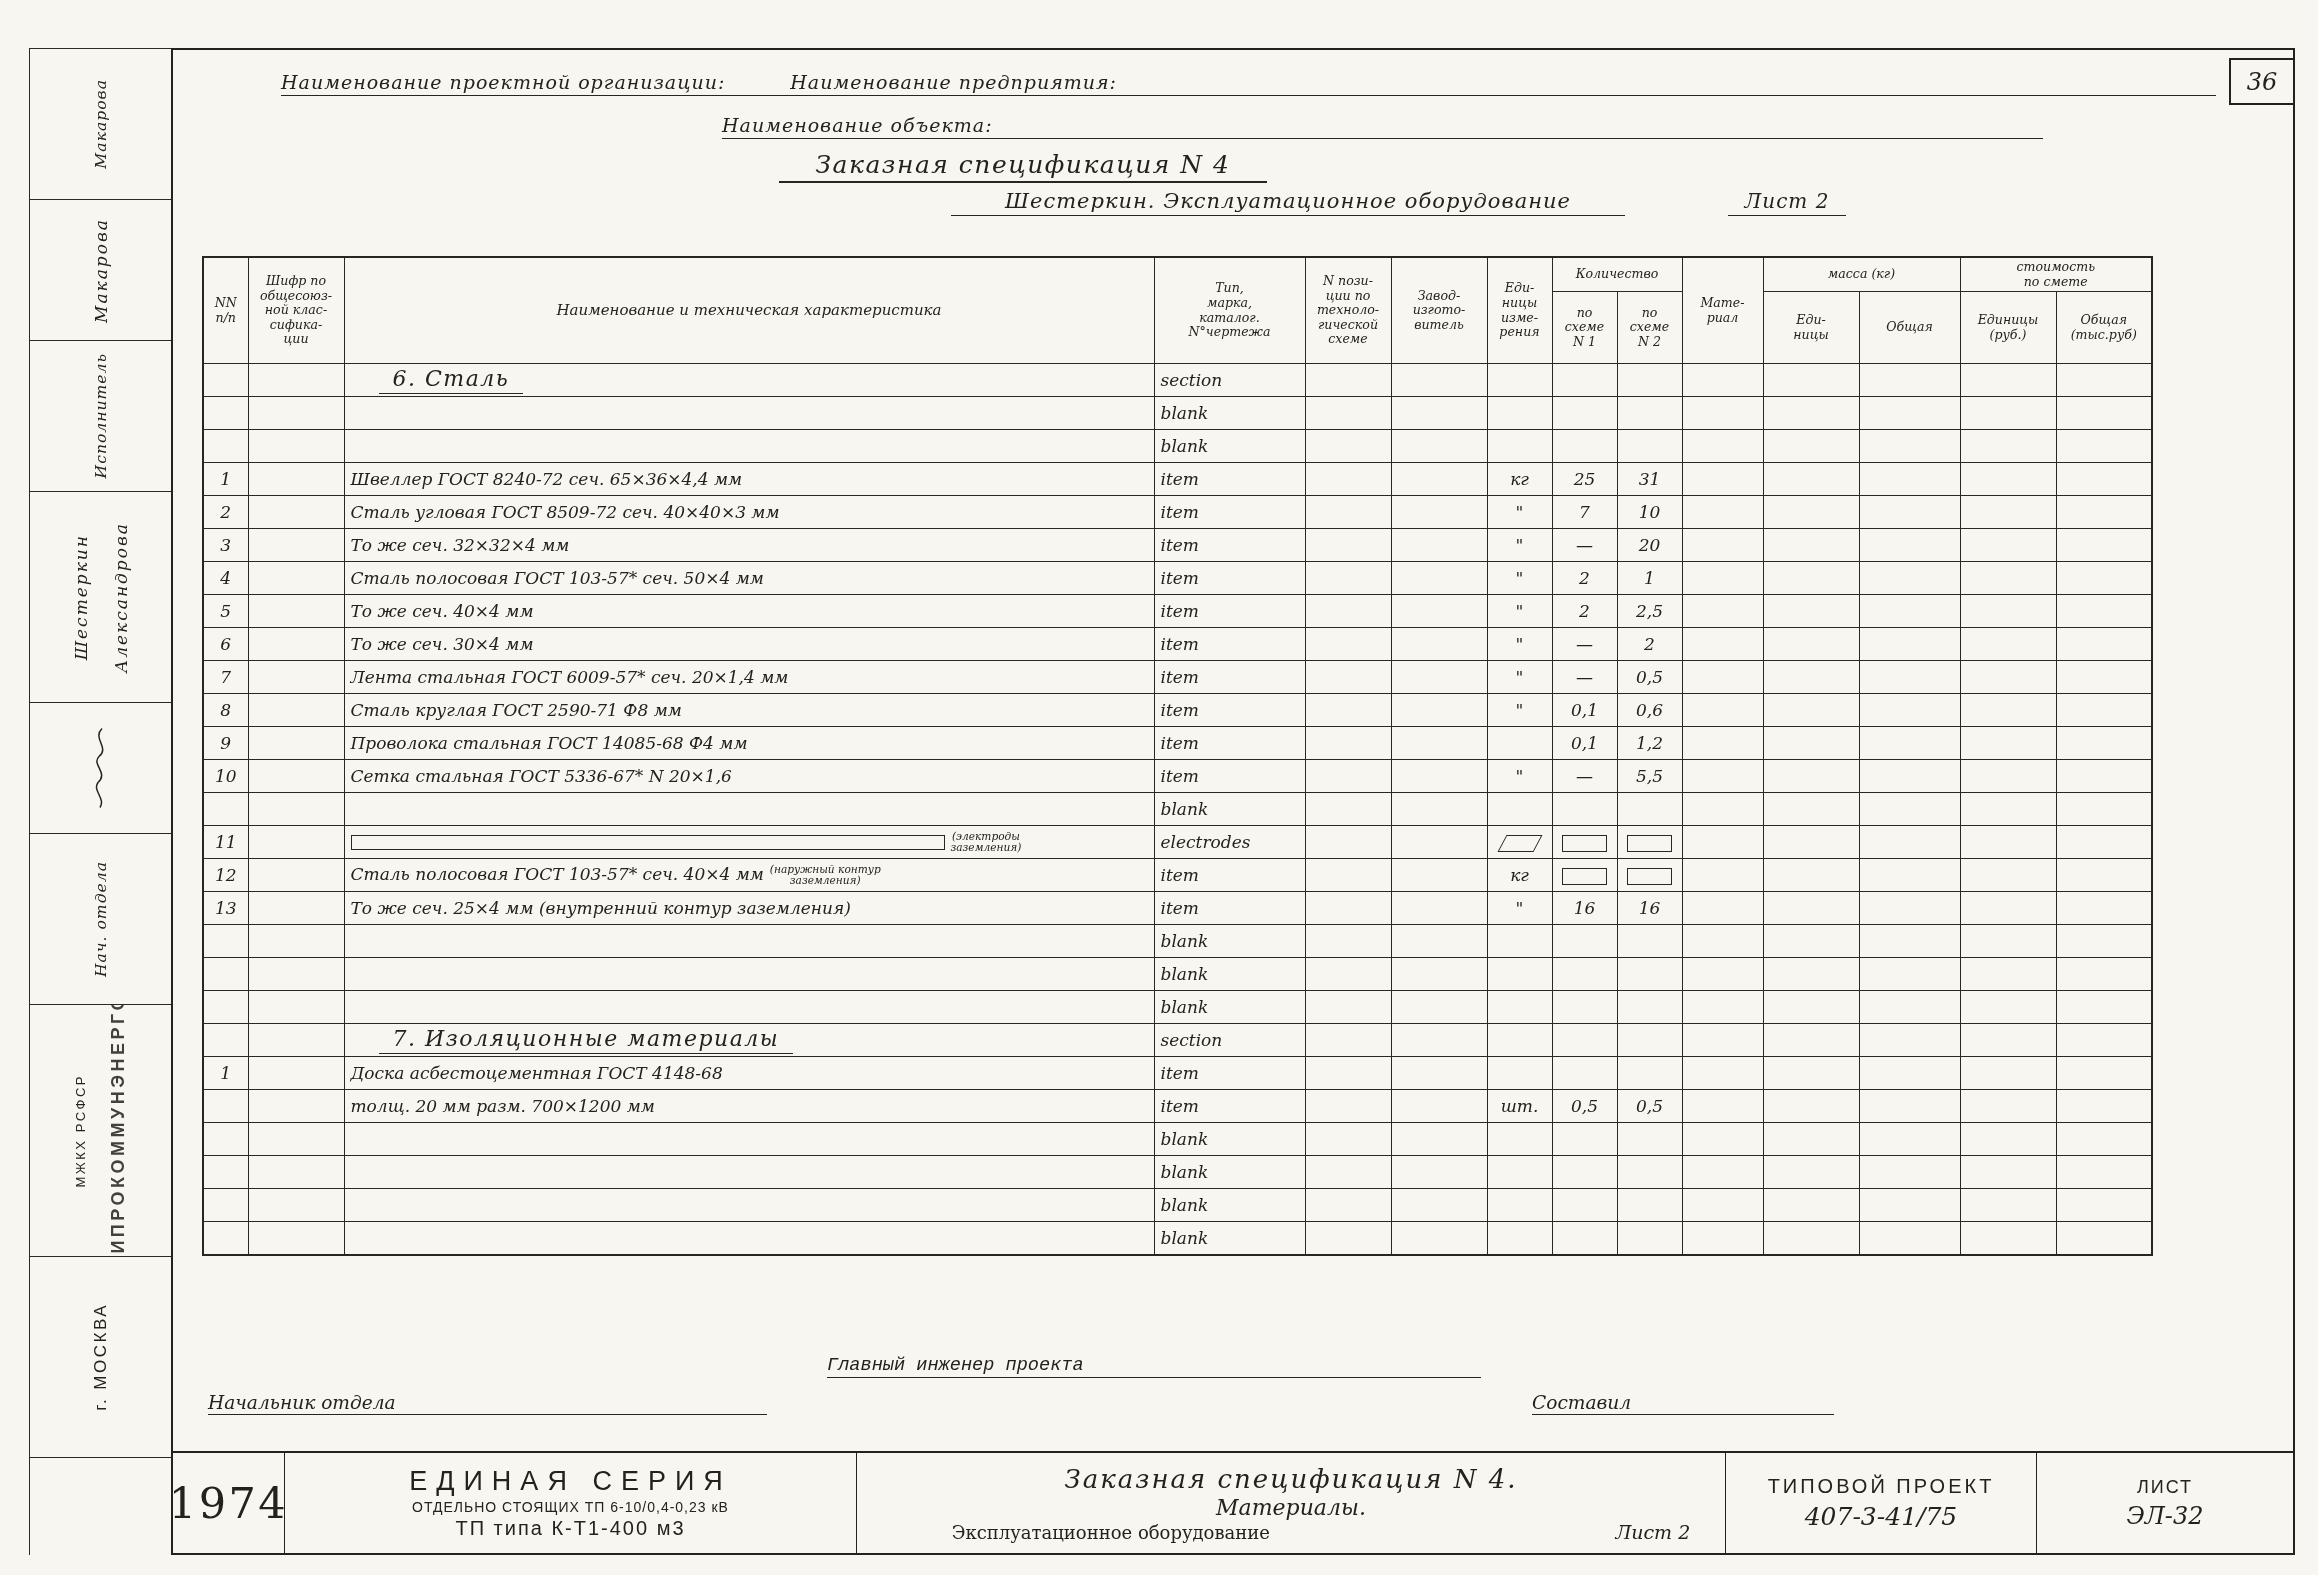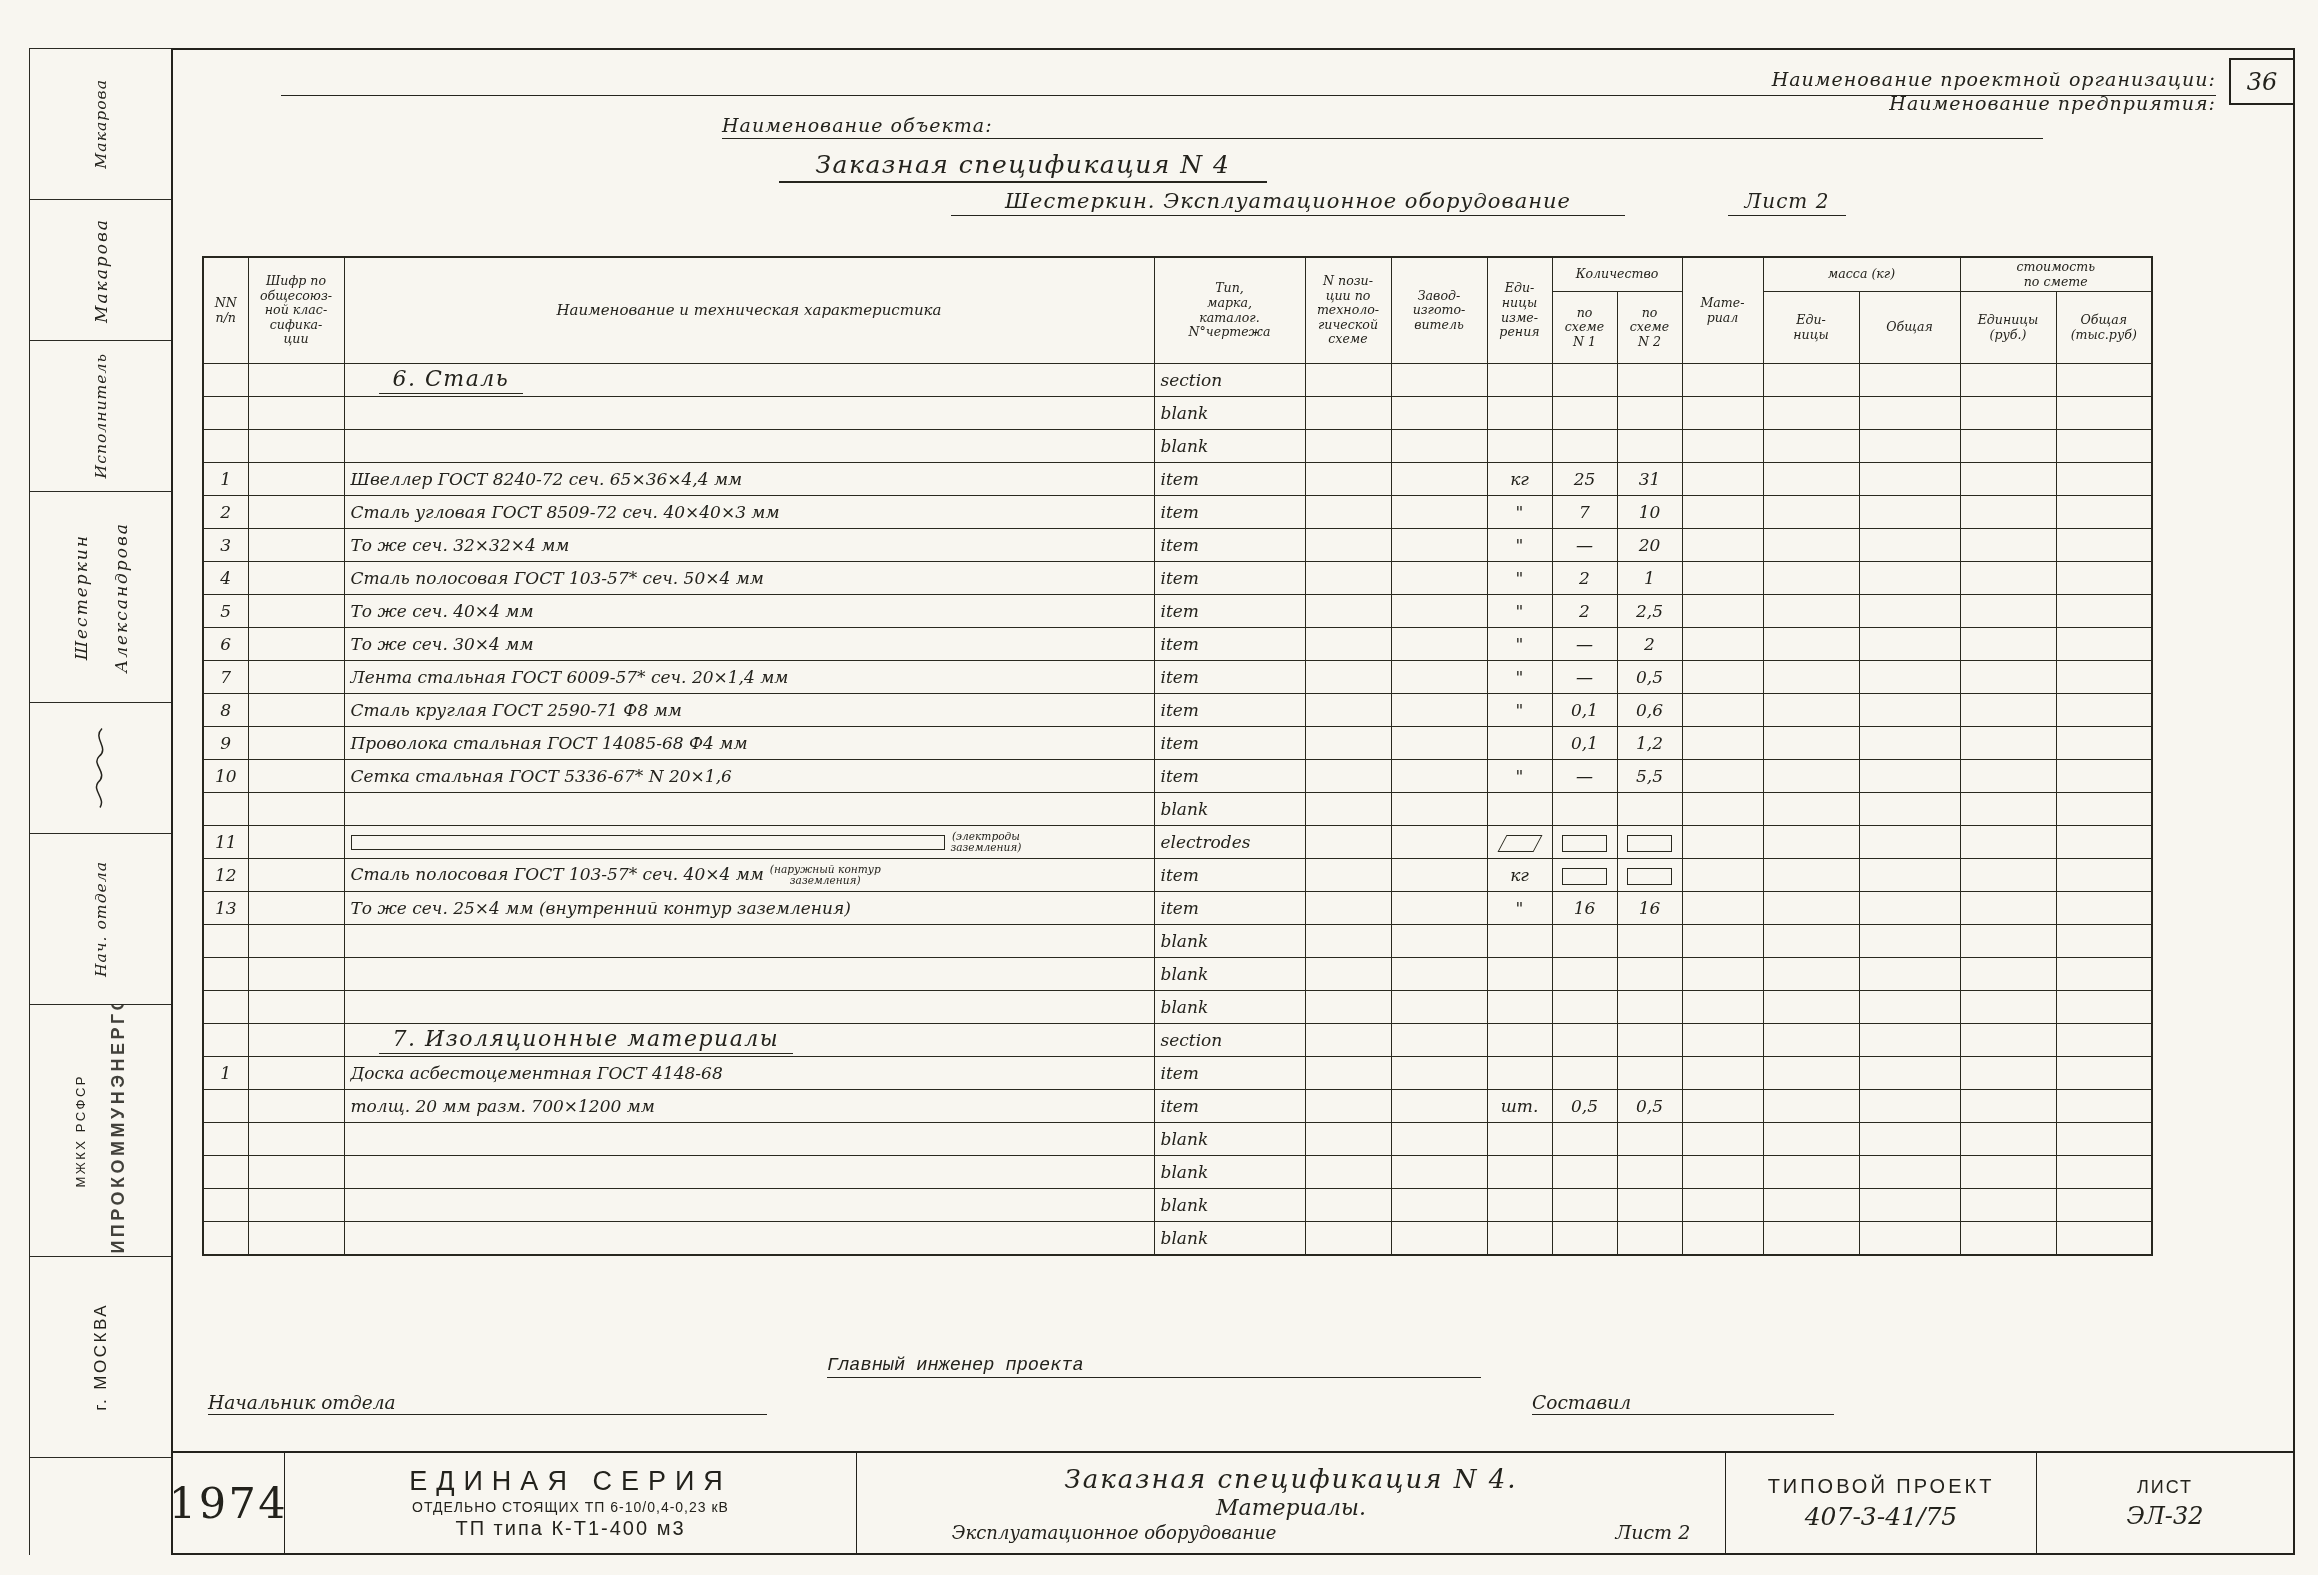--- a/index.html
+++ b/index.html
@@ -43,21 +43,21 @@
     position: absolute; top: 8px; right: -2px; width: 66px; height: 47px;
     border: 2px solid #23221c; display: flex; align-items: center; justify-content: center;
     font-size: 24px; font-style: italic;
   }
 
   
   .hline { position: absolute; display: flex; align-items: flex-end; border-bottom: 1.5px solid #26251e; }
   .hline .lbl { font-style: italic; font-size: 19px; letter-spacing: 1px; padding-bottom: 2px; white-space: nowrap; }
   .hline .gap { width: 65px; }
   .hline .rule { flex: 1; }
-  .line1 { left: 108px; top: 18px; width: 1935px; height: 28px; flex-direction: column; }
+  .line1 { left: 108px; top: 18px; width: 1935px; height: 28px; }
   .line2 { left: 549px; top: 61px; width: 1321px; height: 28px; }
   .line3 { left: 606px; top: 99px; width: 488px; height: 34px; border-bottom-width: 2px; justify-content: center; }
   .line3 .lbl { font-size: 25px; letter-spacing: 1.5px; }
   .line4a { left: 778px; top: 139px; width: 674px; height: 27px; justify-content: center; }
   .line4a .lbl { font-size: 21px; }
   .line4b { left: 1555px; top: 139px; width: 118px; height: 27px; justify-content: center; }
   .line4b .lbl { font-size: 20px; }
 
   
   table.spec {
@@ -114,21 +114,21 @@
   .tb-cell:last-child { border-right: none; }
   .tb-year { width: 112px; font-size: 43px; letter-spacing: 2.5px; }
   .tb-series { width: 572px; }
   .tb-series .l1 { font-size: 27px; letter-spacing: 9px; }
   .tb-series .l2 { font-size: 14px; letter-spacing: 1px; margin-top: 2px; }
   .tb-series .l3 { font-size: 20px; letter-spacing: 2px; margin-top: 2px; }
   .tb-spec { width: 869px; }
   .tb-spec .l1 { font-style: italic; font-size: 26px; letter-spacing: 2px; }
   .tb-spec .l2 { font-style: italic; font-size: 22px; margin-top: 1px; }
   .tb-spec .l3 { width: 92%; display: flex; justify-content: space-between; align-items: baseline; margin-top: 1px; }
-  .tb-spec .l3 .a { font-style: italic; font-size: 18px; margin-left: 60px; text-align: center; }
+  .tb-spec .l3 .a { font-size: 18px; margin-left: 60px; text-align: center; }
   .tb-spec .l3 .b { font-style: italic; font-size: 19px; }
   .tb-project { width: 311px; }
   .tb-project .l1 { font-size: 20px; letter-spacing: 3px; }
   .tb-project .l2 { font-style: italic; font-size: 25px; margin-top: 4px; }
   .tb-album { width: 147px; }
   .tb-album .l1 { font-size: 18px; letter-spacing: 2px; }
   .tb-album .l2 { font-size: 30px; border-bottom: 1.8px solid #23221c; padding: 0 12px 1px; margin-top: 3px; }
   .tb-list { flex: 1; }
   .tb-list .l1 { font-size: 18px; letter-spacing: 2px; }
   .tb-list .l2 { font-style: italic; font-size: 24px; margin-top: 4px; }

